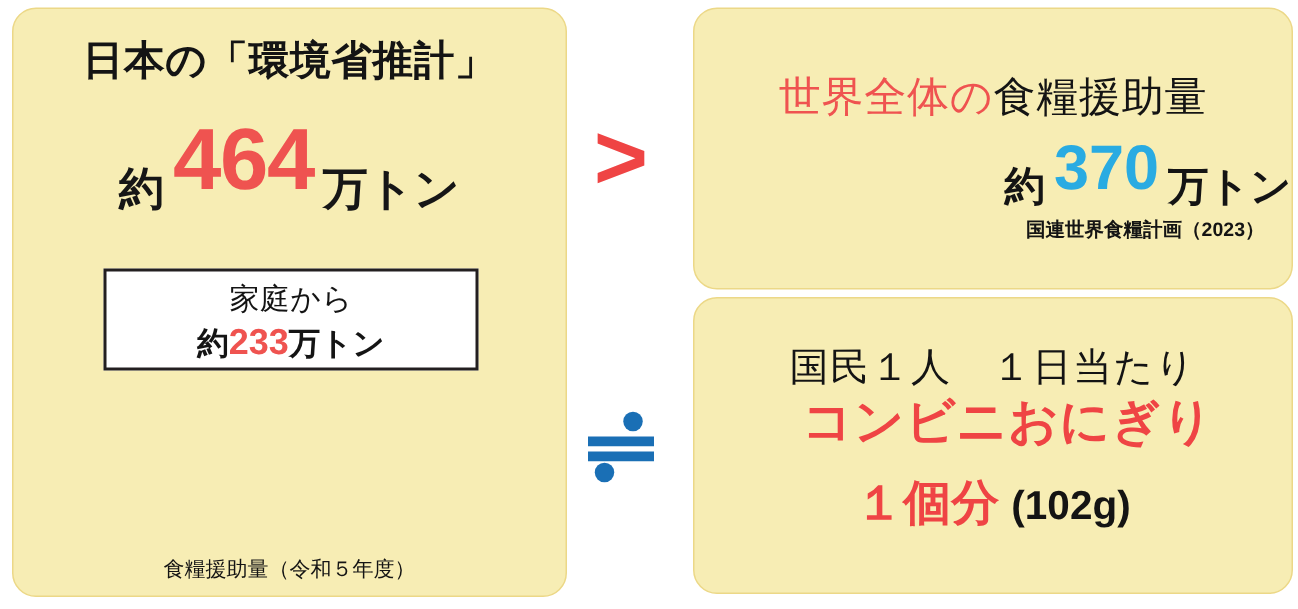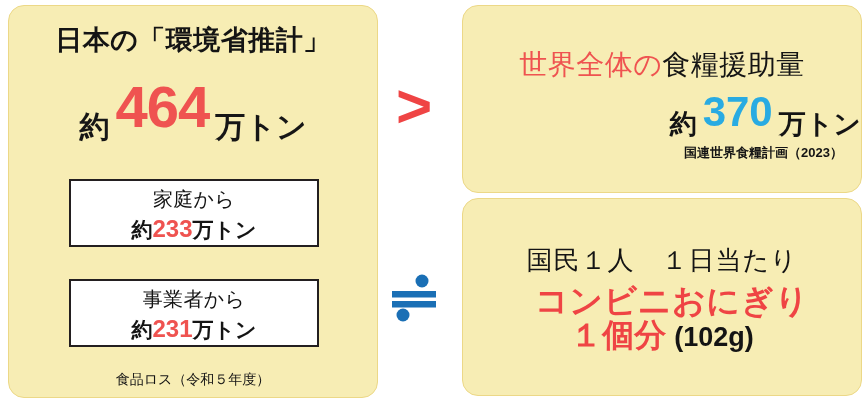--- a/index.html
+++ b/index.html
@@ -134,24 +134,24 @@
     font-size:13px;color:#141414;font-weight:600;
     white-space:nowrap;
   }
 
   
   #right-bottom-card{left:462px;top:198px;width:400px;height:198px;}
 
   .rb-line1{
     position:absolute;left:0;right:0;top:28px;
     text-align:center;white-space:nowrap;
-    font-size:26px;font-weight:500;color:#141414;letter-spacing:1px;margin-top:16px;
+    font-size:26px;font-weight:500;color:#141414;letter-spacing:1px;
   }
   .rb-line2{
-    position:absolute;left:0;right:0;top:80px;
+    position:absolute;left:0;right:0;top:60px;
     text-align:center;white-space:nowrap;
     font-size:33px;font-weight:bold;color:#ef4444;letter-spacing:0.5px;padding-left:20px;
   }
   .rb-line3{
     position:absolute;left:0;right:0;top:120px;
     text-align:center;white-space:nowrap;line-height:1;
   }
   .rb-line3 .red{font-size:32px;font-weight:bold;color:#ef4444;}
   .rb-line3 .grams{font-size:27px;font-weight:bold;color:#141414;margin-left:8px;}
 </style>
@@ -166,26 +166,22 @@
 
     <div class="big-line">
       <span class="pre">約</span><span class="num">464</span><span class="unit">万トン</span>
     </div>
 
     <div class="wbox" id="wbox-household">
       <span class="src">家庭から</span>
       <span class="amt"><span>約</span><span class="n">233</span><span>万トン</span></span>
     </div>
 
-    <div class="wbox" id="wbox-business">
-      <span class="src">事業者から</span>
-      <span class="amt"><span>約</span><span class="n">231</span><span>万トン</span></span>
-    </div>
-
-    <div class="footnote" id="left-footnote">食品ロス（令和５年度）</div>
+
+    <div class="footnote" id="left-footnote">食糧援助量（令和５年度）</div>
   </div>
 
   <div class="op" id="op-greater">&gt;</div>
 
   <div class="op" id="op-approx">
     <svg width="56" height="56" viewBox="0 0 56 56" aria-hidden="true">
       <circle cx="36" cy="13" r="6.5" fill="#1a6fb5"></circle>
       <rect x="6" y="23" width="44" height="6.5" fill="#1a6fb5"></rect>
       <rect x="6" y="33" width="44" height="6.5" fill="#1a6fb5"></rect>
       <circle cx="17" cy="47" r="6.5" fill="#1a6fb5"></circle>

